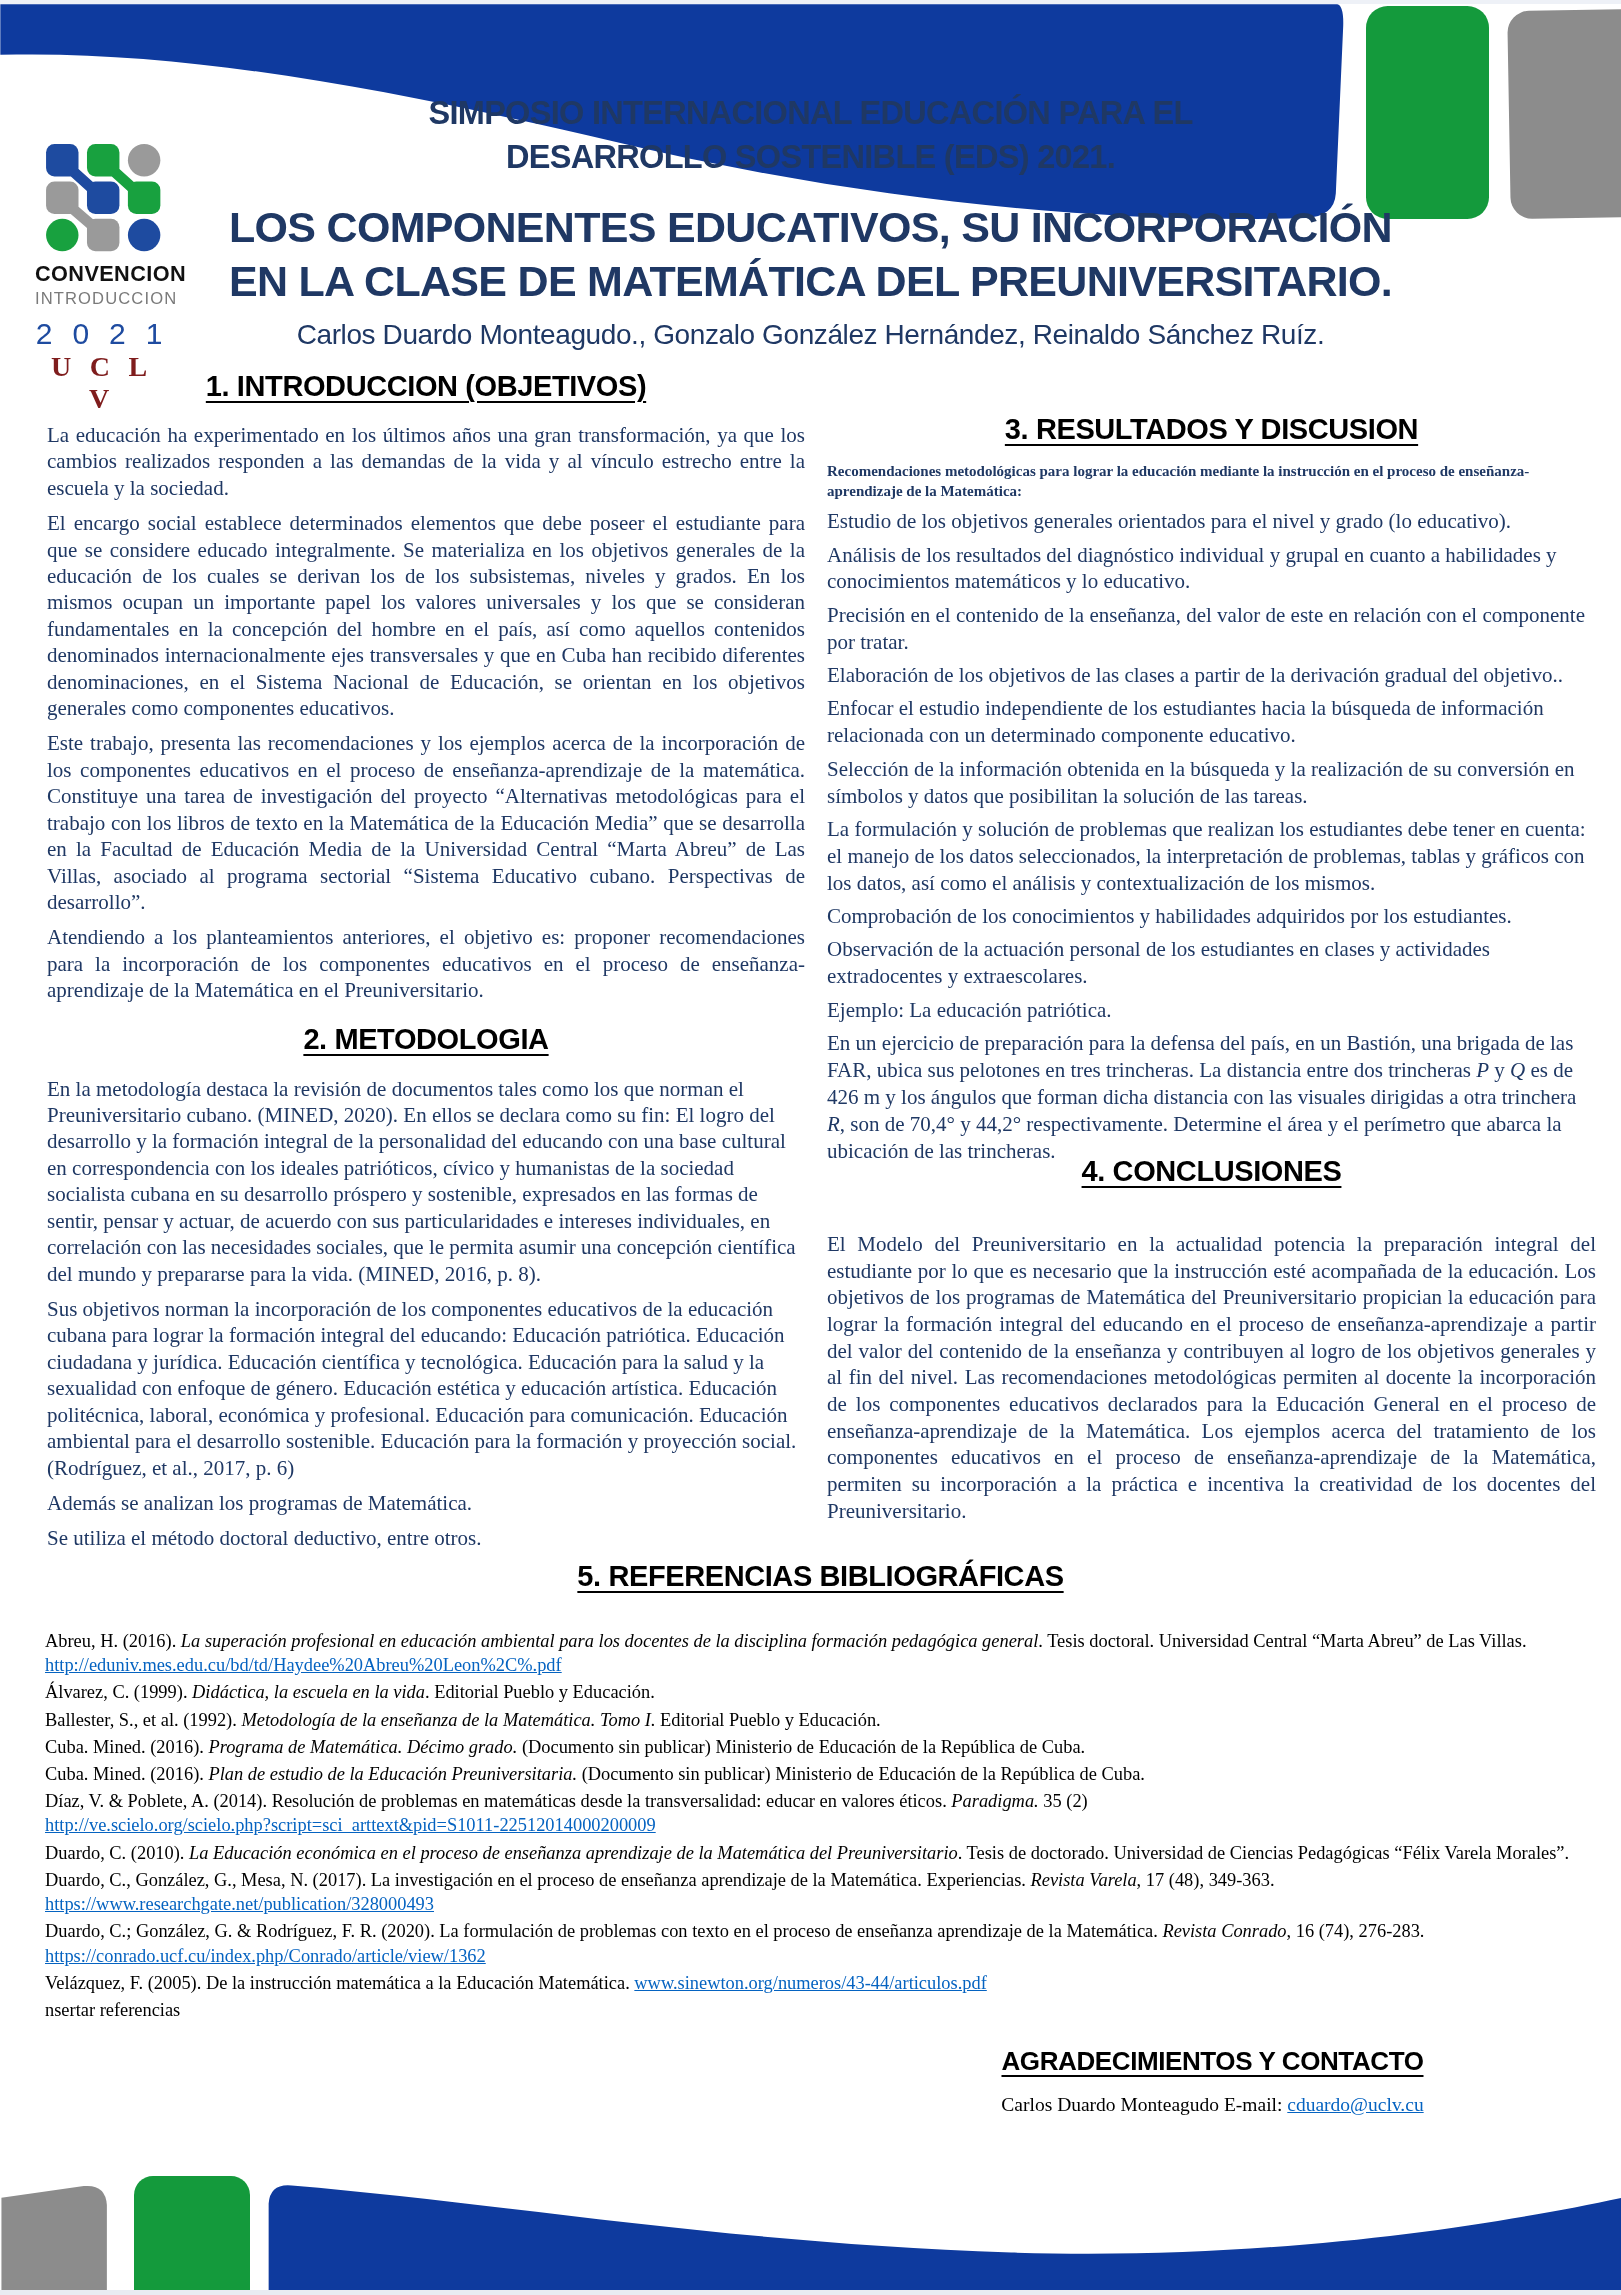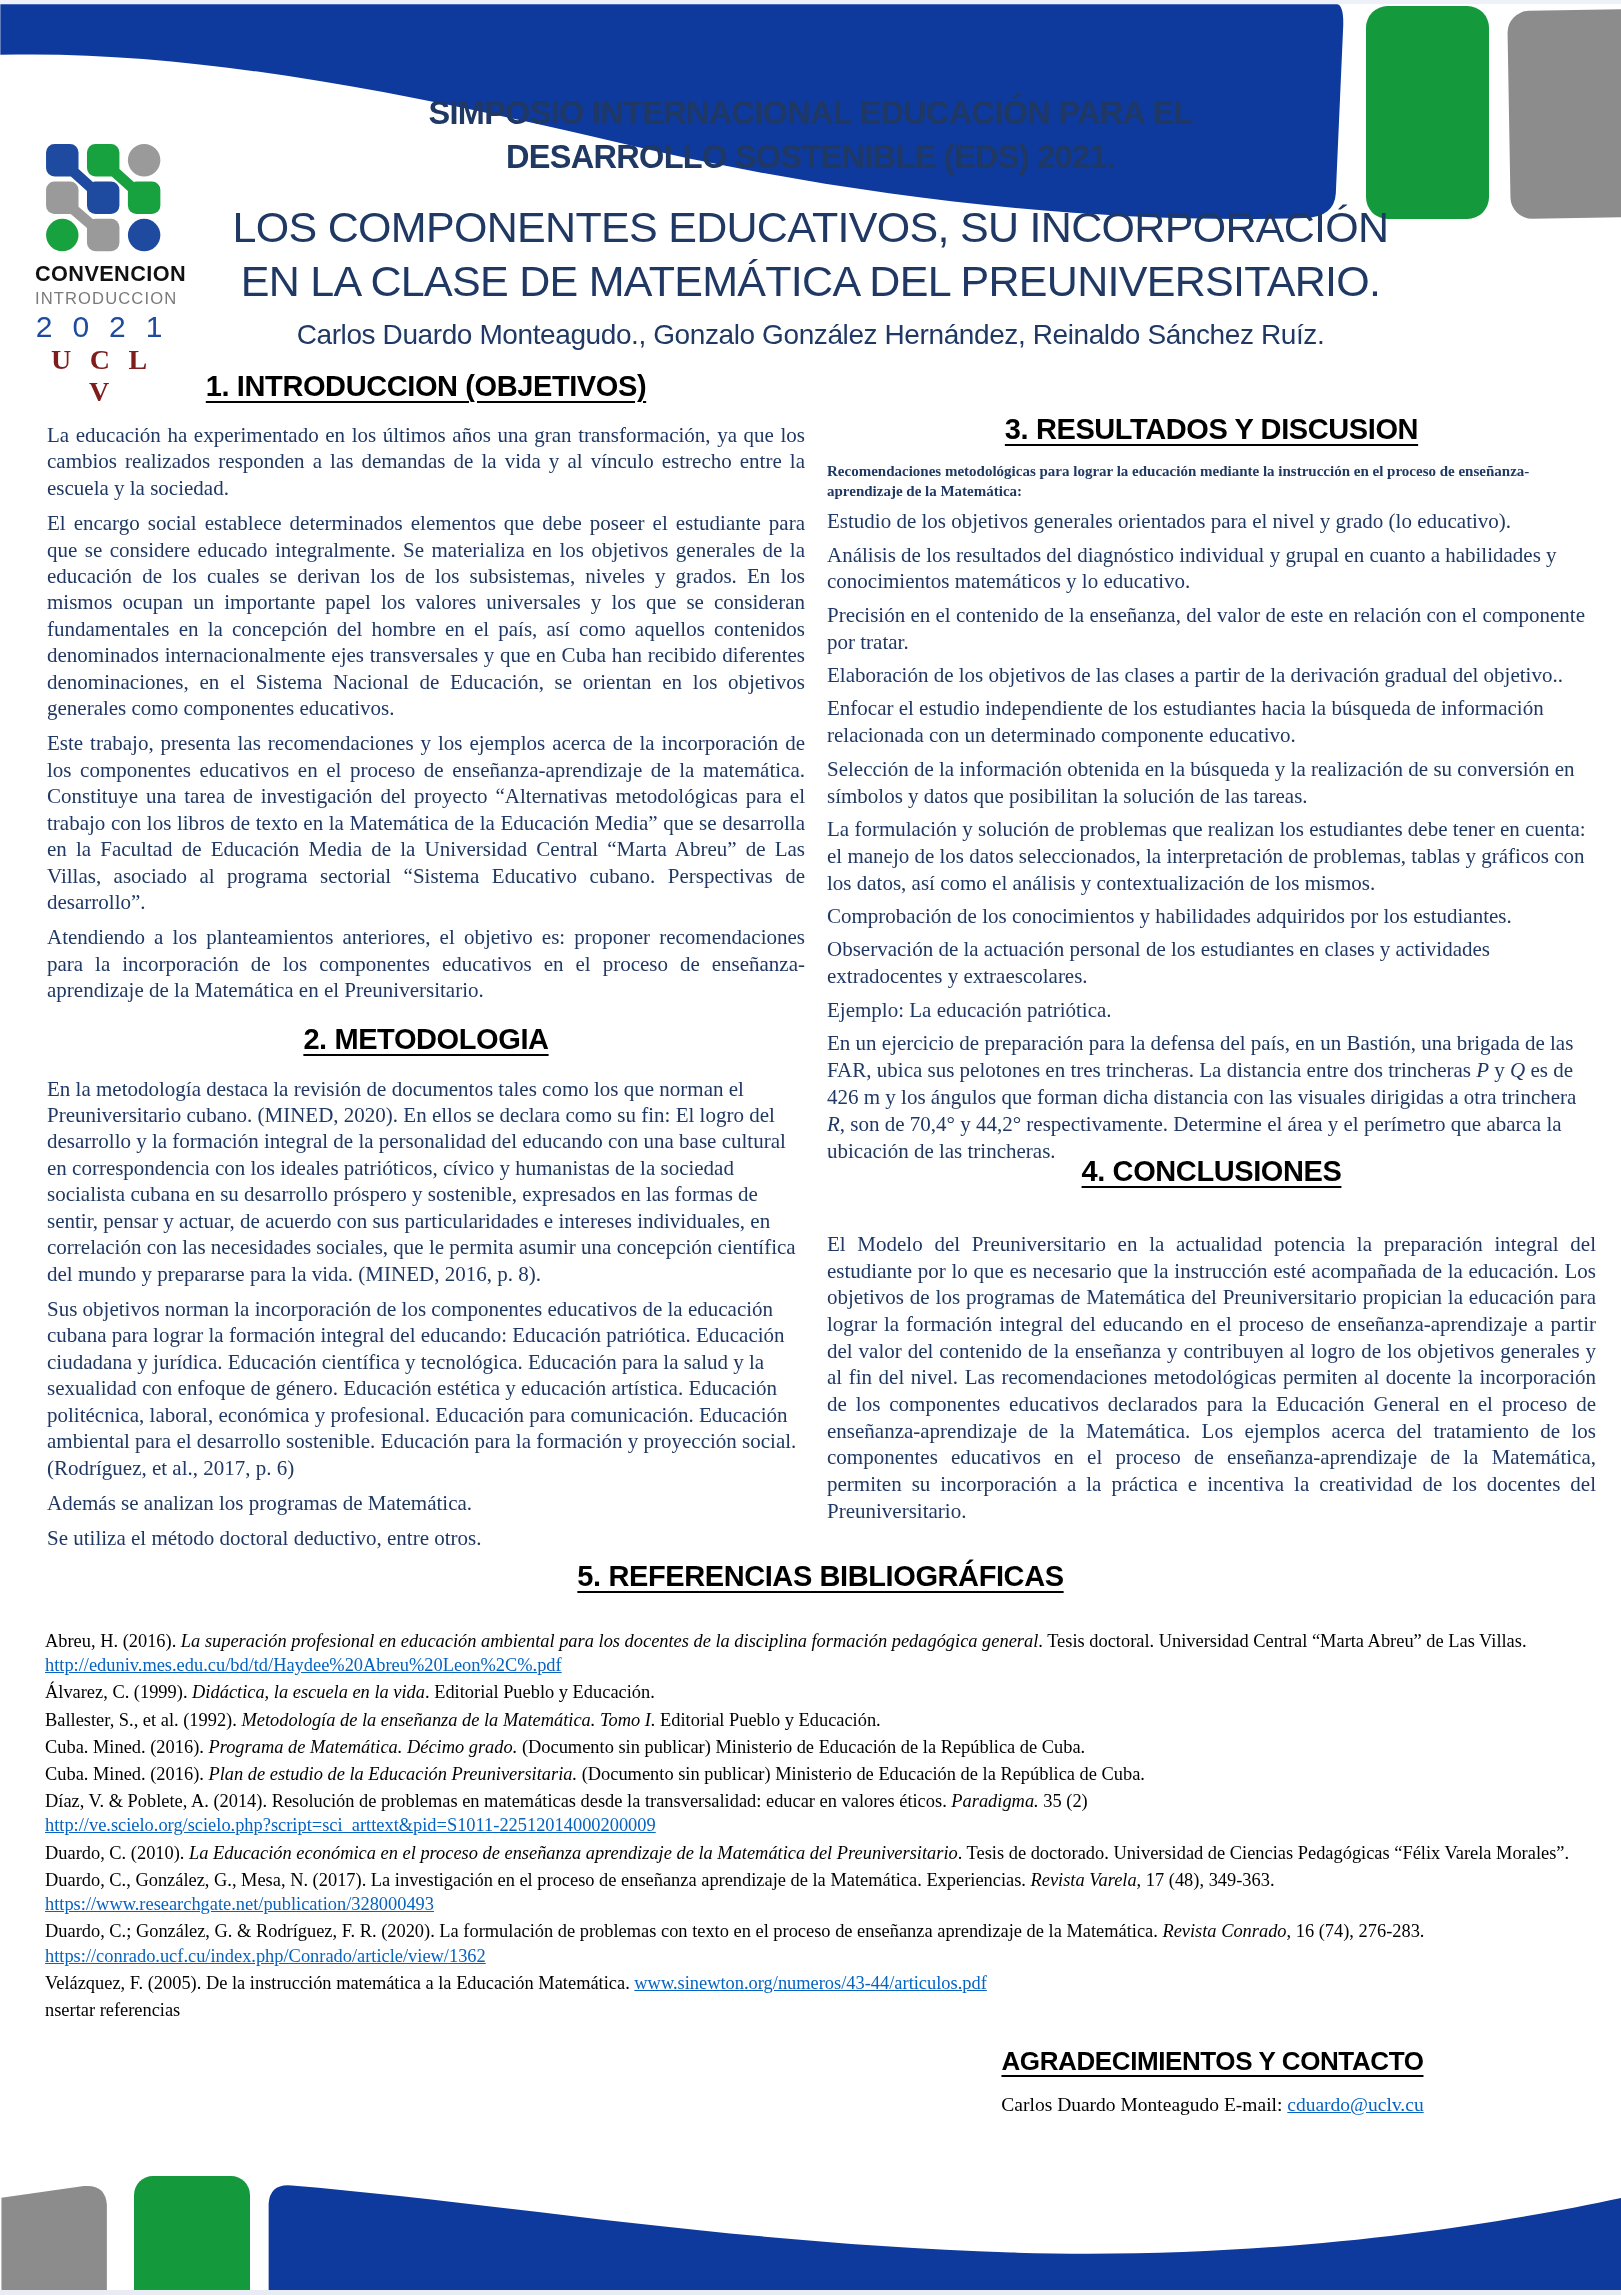--- a/index.html
+++ b/index.html
@@ -9,28 +9,28 @@
   
   .edge-strip-top{left:0;top:0;width:1622px;height:4.3px;background:#eef1f7;}
   .edge-strip-bottom{left:0;top:2290px;width:1622px;height:5.8px;background:#e9ecf2;}
   .hdr-green{left:1366px;top:5.8px;width:123px;height:213px;background:#149a3c;border-radius:21.7px;}
   .hdr-gray{left:1509px;top:10px;width:137px;height:208px;background:#8c8c8c;border-radius:21.7px 4.3px 4.3px 21.7px;transform:rotate(-1deg);}
   .ftr-green{left:134px;top:2176px;width:116px;height:119px;background:#149a3c;border-radius:19px 19px 0 0;}
   
   .title-wrap{left:215px;top:92px;width:1191px;text-align:center;}
   .conf-title{max-width:968px;margin:0 auto;font-family:"Liberation Sans",sans-serif;font-weight:bold;
               font-size:32.5px;line-height:1.35;letter-spacing:-0.7px;color:#1f3864;}
-  .poster-title{max-width:1184px;margin:21.7px auto 0;font-family:"Liberation Sans",sans-serif;font-weight:normal;
+  .poster-title{max-width:1184px;margin:21.7px auto 0;font-family:"Liberation Sans",sans-serif;font-weight:bold;
               font-size:43px;line-height:1.25;letter-spacing:-0.7px;color:#1f3864;}
   .authors{margin-top:10px;font-family:"Liberation Sans",sans-serif;font-size:28px;color:#1f3864;letter-spacing:-0.4px;}
   
   .logo-wrap{left:35px;top:140px;width:134px;text-align:center;}
   .logo-line1{margin-top:4.3px;font-family:"Liberation Sans",sans-serif;font-weight:bold;font-size:21.7px;color:#111;letter-spacing:0.4px;}
   .logo-line2{margin-top:1.4px;font-family:"Liberation Sans",sans-serif;font-size:16.6px;color:#7a7a7a;letter-spacing:1.1px;}
-  .logo-line3{margin-top:1px;font-family:"Liberation Sans",sans-serif;font-size:30px;color:#1e4ba0;letter-spacing:5.8px;}
+  .logo-line3{margin-top:8px;font-family:"Liberation Sans",sans-serif;font-size:30px;color:#1e4ba0;letter-spacing:5.8px;}
   .logo-line4{margin-top:0;font-family:"Liberation Serif",serif;font-weight:bold;font-size:28px;color:#7f1d1d;letter-spacing:5.8px;}
   
   .h-sec{font-family:Liberation Sans, sans-serif;font-weight:bold;font-size:29px;letter-spacing:-0.4px;
          color:#000000;text-align:center;text-decoration:underline;text-decoration-thickness:2.2px;text-underline-offset:5px;}
   .h-sec.small{font-size:26px;}
   
   .col-left{left:47px;top:370px;width:758px;}
   .col-right{left:827px;top:413px;width:769px;}
   .concl-wrap{left:827px;top:1155px;width:769px;}
   .para{font-size:21px;line-height:1.26;color:#1f3864;margin:0 0 8.7px 0;}

